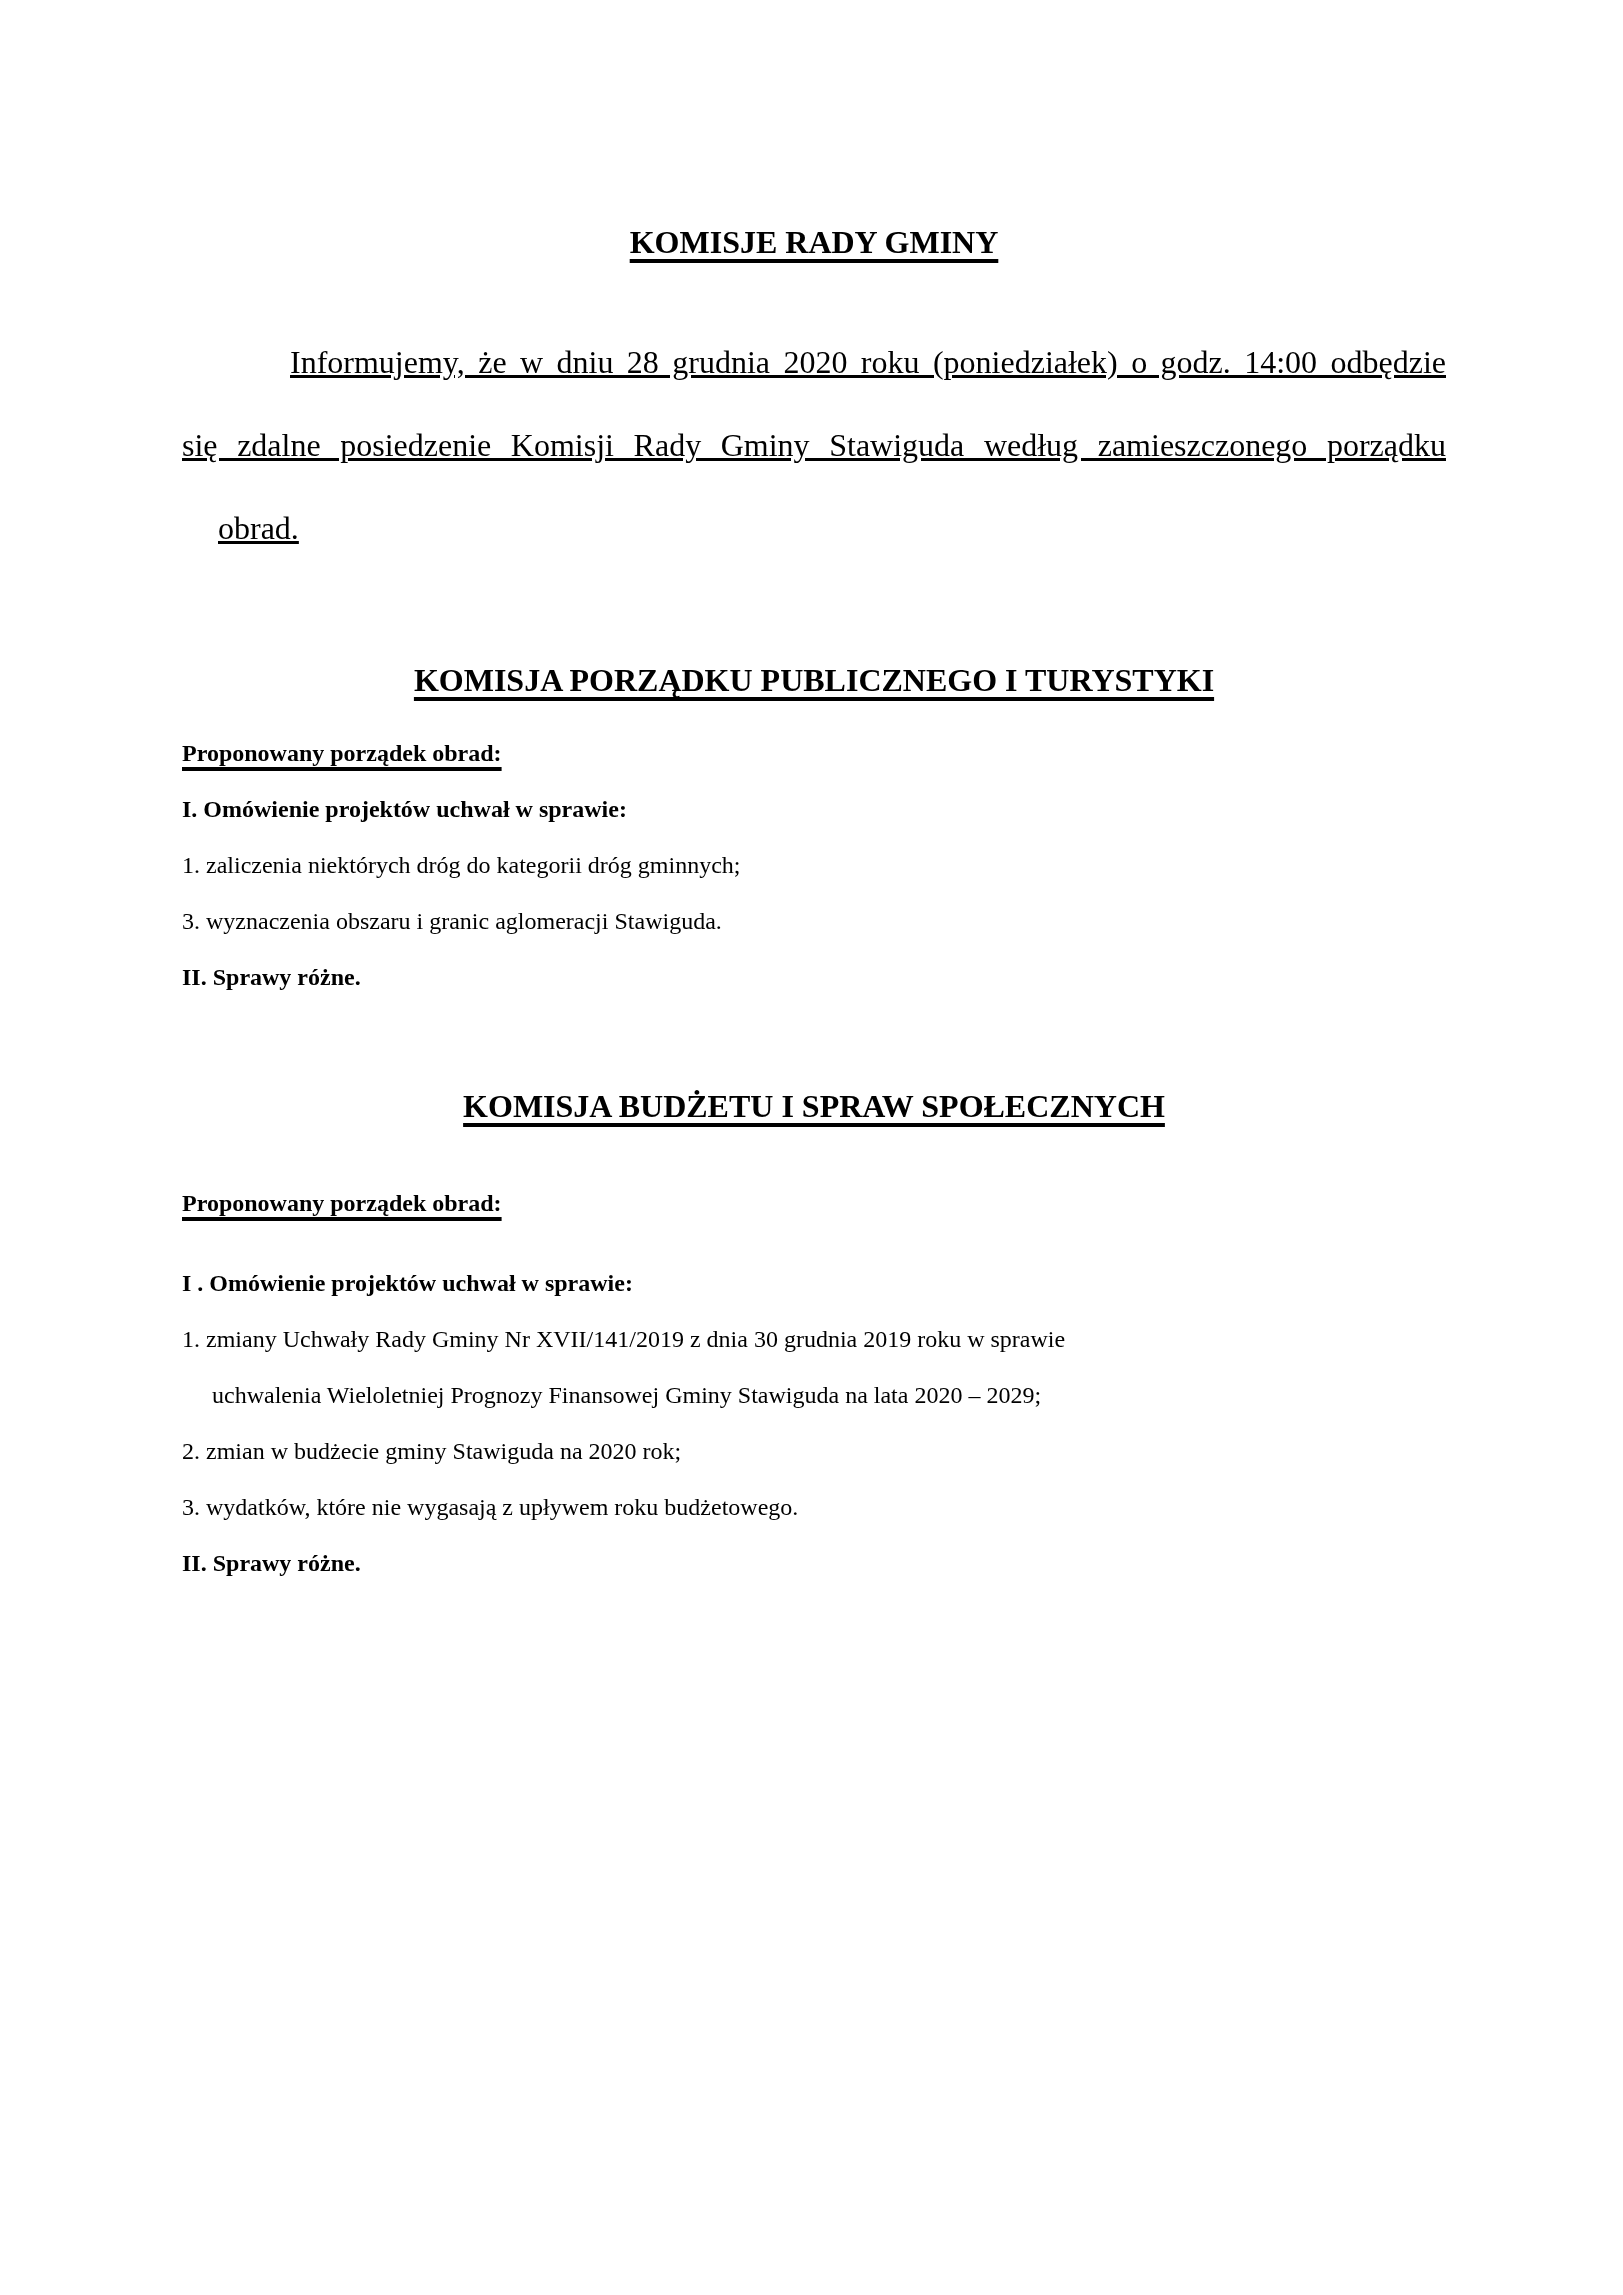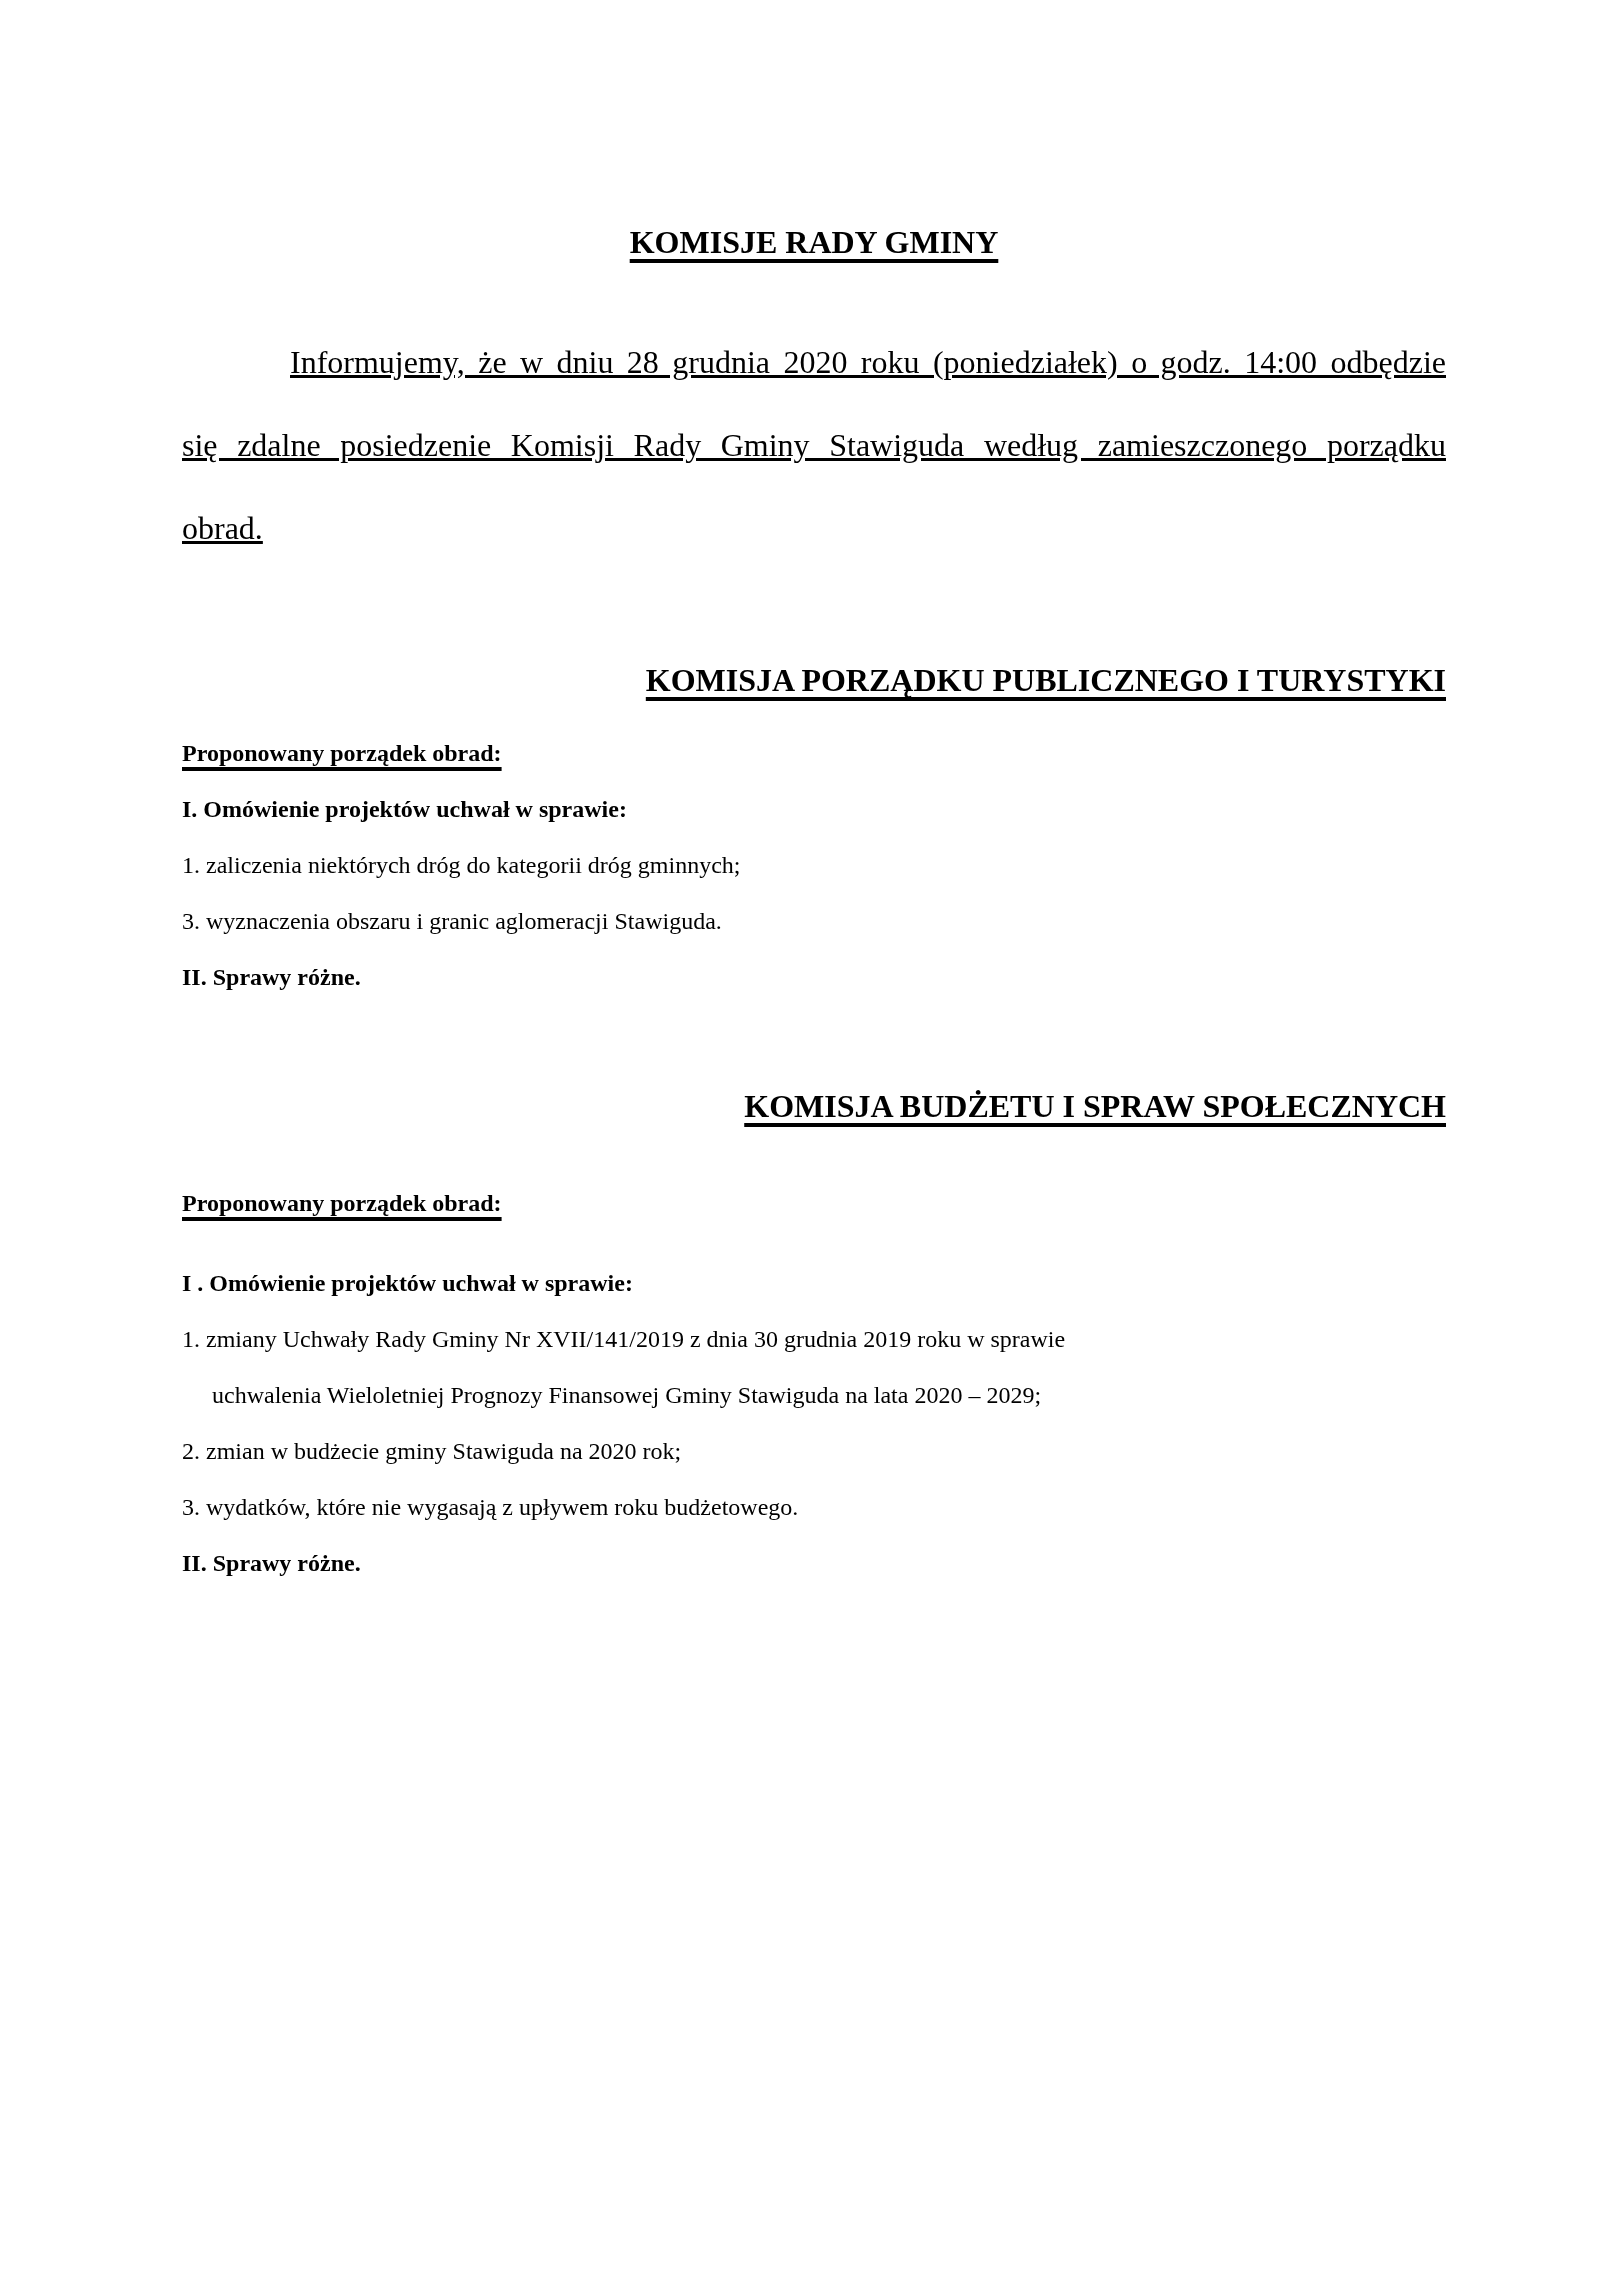--- a/index.html
+++ b/index.html
@@ -30,26 +30,26 @@
     text-underline-offset: 6.4px;
     text-decoration-skip-ink: none;
   }
   .intro {
     margin-top: 59px;
     font-size: 32px;
     line-height: 83px;
   }
   .intro-line { display: block; text-align: justify; text-align-last: justify; text-decoration: underline; }
   .intro-line.first { padding-left: 108px; }
-  .intro-line.last { text-align: center; text-align-last: left; }
+  .intro-line.last { text-align: center; text-align-last: left; margin-left: 36px; }
   .section-heading {
     font-size: 32px;
     font-weight: bold;
     line-height: 39px;
-    text-align: right;
+    text-align: center;
   }
   .sh1 { margin-top: 91px; }
   .sh2 { margin-top: 82px; }
   .line {
     font-size: 24px;
     line-height: 56px;
     white-space: nowrap;
   }
   .bold { font-weight: bold; }
   .agenda1 { margin-top: 24.5px; }

